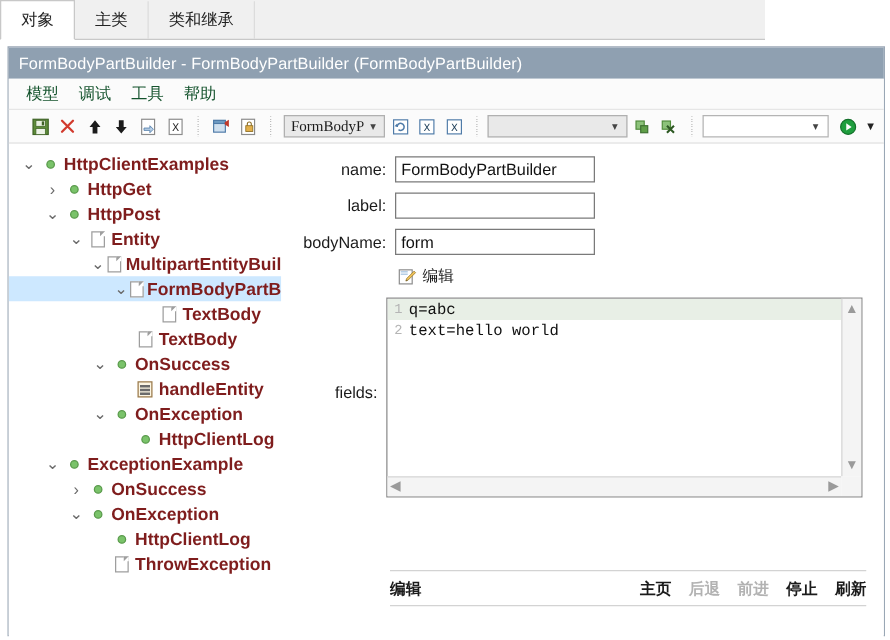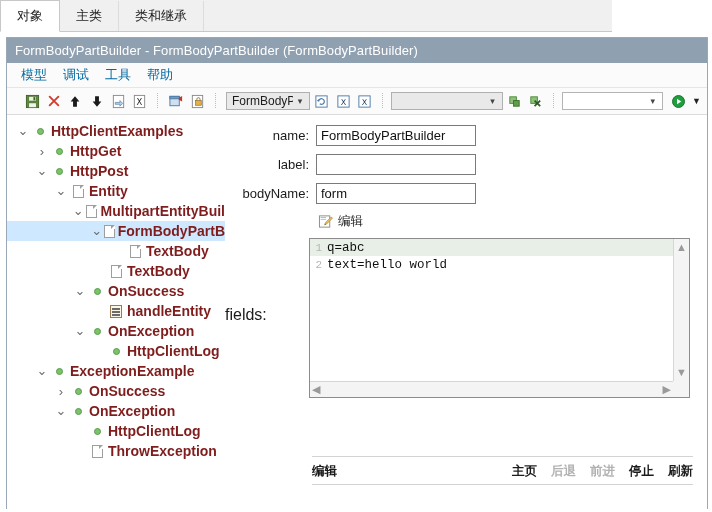--- a/index.html
+++ b/index.html
@@ -40,21 +40,21 @@
     height:25px;line-height:25px;
     background:#8fa0b1;color:#ffffff;
     font-size:13px;padding-left:8px;letter-spacing:.1px;
     white-space:nowrap;overflow:hidden;
   }
   .menubar{
     height:24px;line-height:24px;background:#fbfbfb;
     border-bottom:1px solid #e6e6e6;padding-left:14px;
     display:flex;align-items:center;
   }
-  .menubar .mi{font-size:13px;color:#0369a1;margin-right:16px;cursor:default;}
+  .menubar .mi{font-size:13px;color:#14532d;margin-right:16px;cursor:default;}
 
   
   .toolbar{
     height:26px;background:#fbfbfb;border-bottom:1px solid #dcdcdc;
     display:flex;align-items:center;padding:0 4px 0 16px;gap:2px;
   }
   .tb-btn{
     width:21px;height:21px;display:flex;align-items:center;justify-content:center;
     cursor:default;
   }
@@ -65,21 +65,21 @@
   .combo{
     height:18px;border:1px solid #b4b4b4;background:#ffffff;
     display:flex;align-items:center;font-size:12px;color:#1b1b1b;
     padding:0 2px 0 5px;box-sizing:border-box;
   }
   .combo.grey{background:#e9e9e9;border:1px solid #b0b0b0;}
   .combo .ctext{flex:1;overflow:hidden;white-space:nowrap;}
   .combo .carrow{
     width:14px;text-align:center;font-size:9px;color:#444;
   }
-  .combo-a{width:84px;margin-left:2px;}
+  .combo-a{width:84px;margin-left:2px;font-family:Liberation Serif, serif;}
   .combo-b{width:120px;}
   .combo-c{width:108px;}
 
   
   .body{
     position:relative;height:418px;background:#ffffff;overflow:hidden;
   }
 
   
   .tree{
@@ -139,22 +139,22 @@
   }
   .editbtn{
     margin-left:91px;display:inline-flex;align-items:center;gap:4px;
     font-size:12.5px;color:#1b1b1b;cursor:default;padding:1px 2px;
   }
   .pencil-icon{width:16px;height:15px;display:block;}
 
   
   .fields-wrap{display:flex;align-items:flex-start;}
   .fields-label{
-    width:84px;text-align:left;padding-right:7px;
-    font-size:16px;color:#1b1b1b;padding-top:68px;box-sizing:border-box;
+    width:84px;text-align:right;padding-right:7px;
+    font-size:13px;color:#1b1b1b;padding-top:68px;box-sizing:border-box;
   }
   .editor{
     position:relative;width:381px;height:160px;
     border:1px solid #8c8c8c;background:#ffffff;box-sizing:border-box;
   }
   .codearea{
     position:absolute;left:0;top:0;right:16px;bottom:16px;overflow:hidden;
   }
   .cline{
     height:17px;display:flex;align-items:center;

